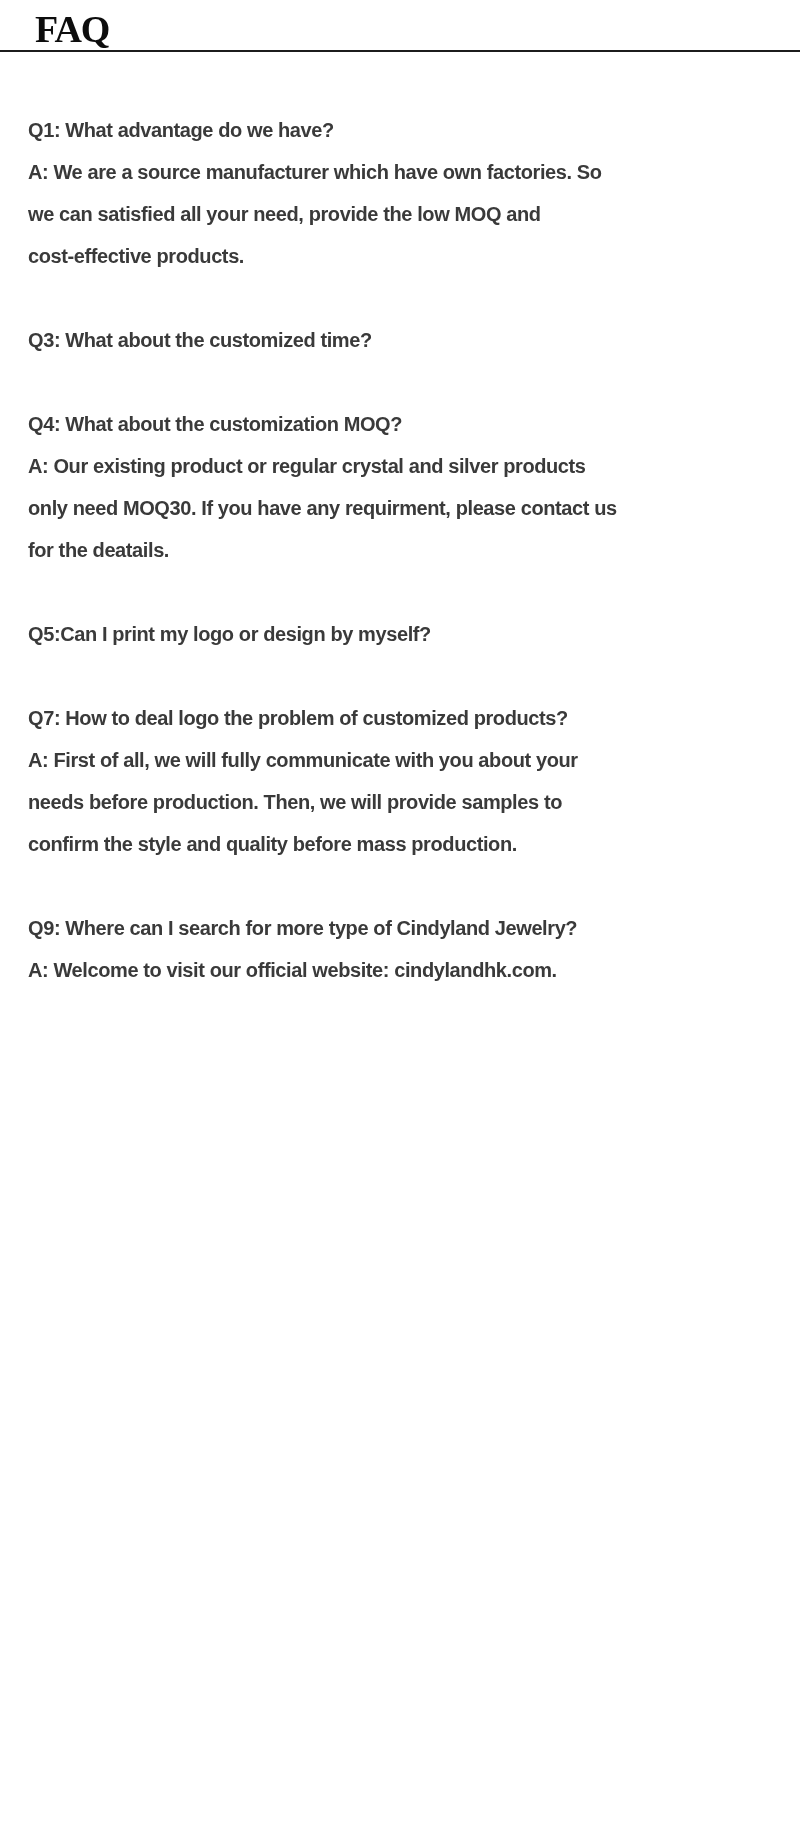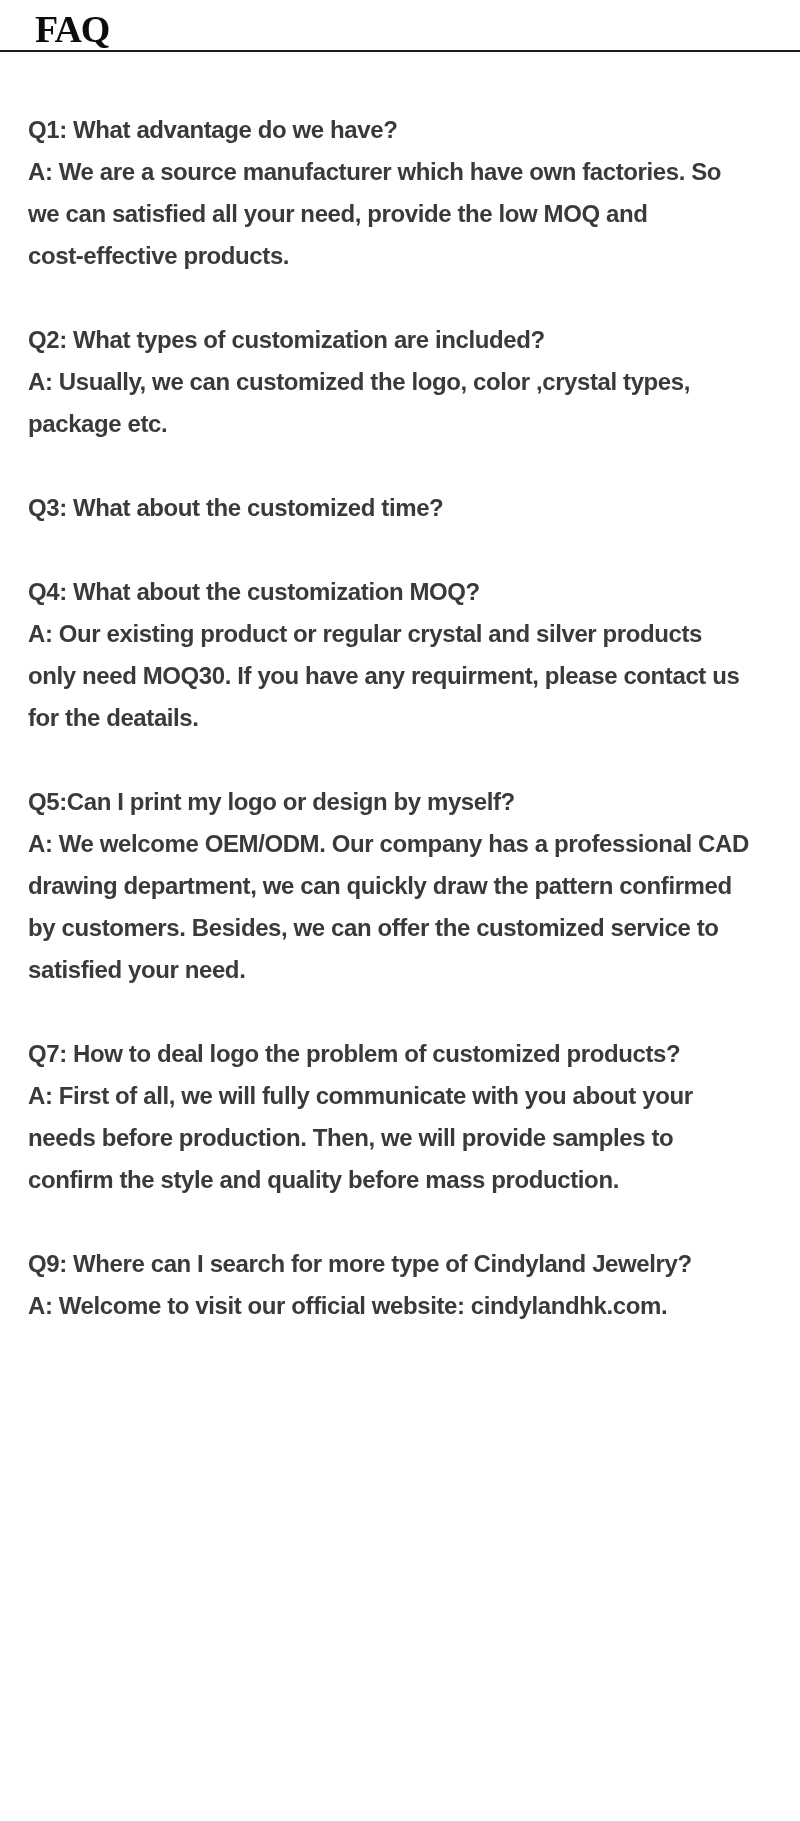--- a/index.html
+++ b/index.html
@@ -33,21 +33,21 @@
     width: 100%;
     border-top: 2px solid #1c1c1c;
   }
   main {
     padding: 57px 12px 22px 28px;
   }
   .qa { margin: 0; }
   .qa + .qa { margin-top: 42px; }
   .qa p {
     margin: 0;
-    font-size: 24px;
+    font-size: 20px;
     line-height: 42px;
     letter-spacing: -0.4px;
     white-space: pre-line; 
   }
 </style>
 </head>
 <body>
 
 <header>
   <h1 class="page-title">FAQ</h1>
@@ -55,39 +55,30 @@
 <div class="divider"></div>
 
 <main>
   <section class="qa">
     <p>Q1: What advantage do we have?</p>
     <p>A: We are a source manufacturer which have own factories. So
 we can satisfied all your need, provide the low MOQ and
 cost-effective products.</p>
   </section>
   <section class="qa">
-    <p>Q2: What types of customization are included?</p>
-    <p>A: Usually, we can customized the logo, color ,crystal types,
-package etc.</p>
-  </section>
-  <section class="qa">
     <p>Q3: What about the customized time?</p>
   </section>
   <section class="qa">
     <p>Q4: What about the customization MOQ?</p>
     <p>A: Our existing product or regular crystal and silver products
 only need MOQ30. If you have any requirment, please contact us
 for the deatails.</p>
   </section>
   <section class="qa">
     <p>Q5:Can I print my logo or design by myself?</p>
-    <p>A: We welcome OEM/ODM. Our company has a professional CAD
-drawing department, we can quickly draw the pattern confirmed
-by customers. Besides, we can offer the customized service to
-satisfied your need.</p>
   </section>
   <section class="qa">
     <p>Q7: How to deal logo the problem of customized products?</p>
     <p>A: First of all, we will fully communicate with you about your
 needs before production. Then, we will provide samples to
 confirm the style and quality before mass production.</p>
   </section>
   <section class="qa">
     <p>Q9: Where can I search for more type of Cindyland Jewelry?</p>
     <p>A: Welcome to visit our official website: cindylandhk.com.</p>

